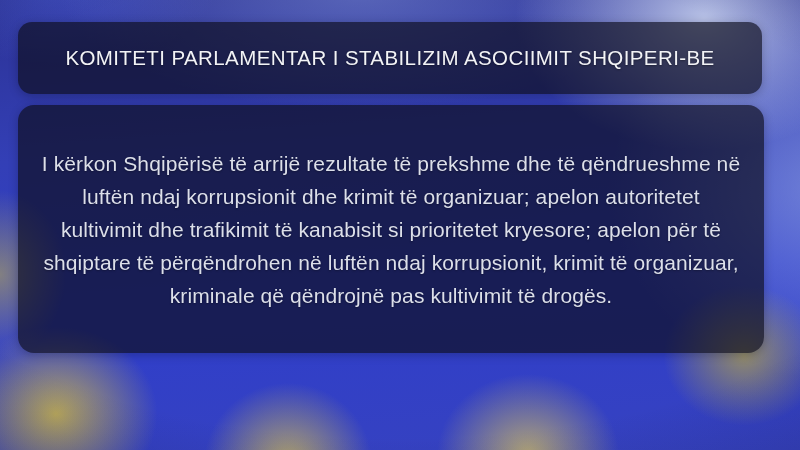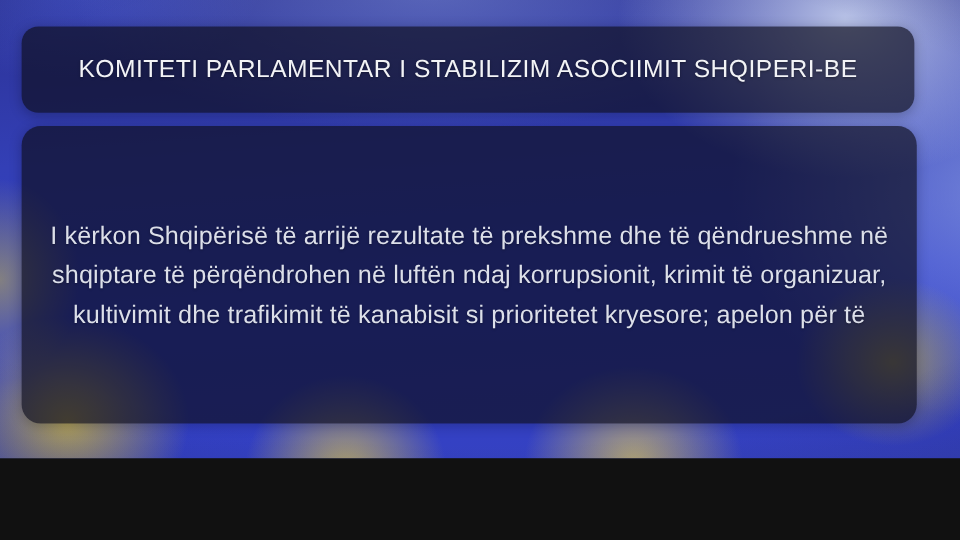--- a/index.html
+++ b/index.html
@@ -1,19 +1,19 @@
 <!DOCTYPE html>
 <html><head>
 <meta charset="utf-8">
 <style>
   html, body { margin: 0; padding: 0; background: #111; }
   .stage {
     position: relative;
     width: 800px;
-    height: 382px;
+    height: 450px;
     overflow: hidden;
     font-family: "Liberation Sans", "DejaVu Sans", sans-serif;
     background:
       
       radial-gradient(145px 125px at 7% 92%,  rgba(203,182,78,0.88), rgba(203,182,78,0) 70%),
       radial-gradient(120px 115px at 36% 103%, rgba(206,186,88,0.82), rgba(206,186,88,0) 70%),
       radial-gradient(130px 115px at 66% 101%, rgba(212,192,98,0.78), rgba(212,192,98,0) 70%),
       radial-gradient(115px 100px at 93% 79%,  rgba(182,167,72,0.72), rgba(182,167,72,0) 70%),
       radial-gradient(95px 120px  at 0% 61%,  rgba(190,175,80,0.58), rgba(190,175,80,0) 70%),
       
@@ -83,16 +83,18 @@
 
 <div class="stage">
   <div class="vignette"></div>
 
   <div class="panel header-box">
     <div class="header-line1">KOMITETI PARLAMENTAR I STABILIZIM ASOCIIMIT SHQIPERI-BE</div>
   </div>
 
   <div class="panel body-box">
     <div class="body-line">I kërkon Shqipërisë të arrijë rezultate të prekshme dhe të qëndrueshme në</div>
+    <div class="body-line">luftën ndaj korrupsionit dhe krimit të organizuar; apelon autoritetet</div>
+    <div class="body-line">kultivimit dhe trafikimit të kanabisit si prioritetet kryesore; apelon për të</div>
     <div class="body-line">shqiptare të përqëndrohen në luftën ndaj korrupsionit, krimit të organizuar,</div>
-    <div class="body-line">kultivimit dhe trafikimit të kanabisit si prioritetet kryesore; apelon për të</div>
+    <div class="body-line">kriminale që qëndrojnë pas kultivimit të drogës.</div>
   </div>
 </div>
 
 </body></html>

